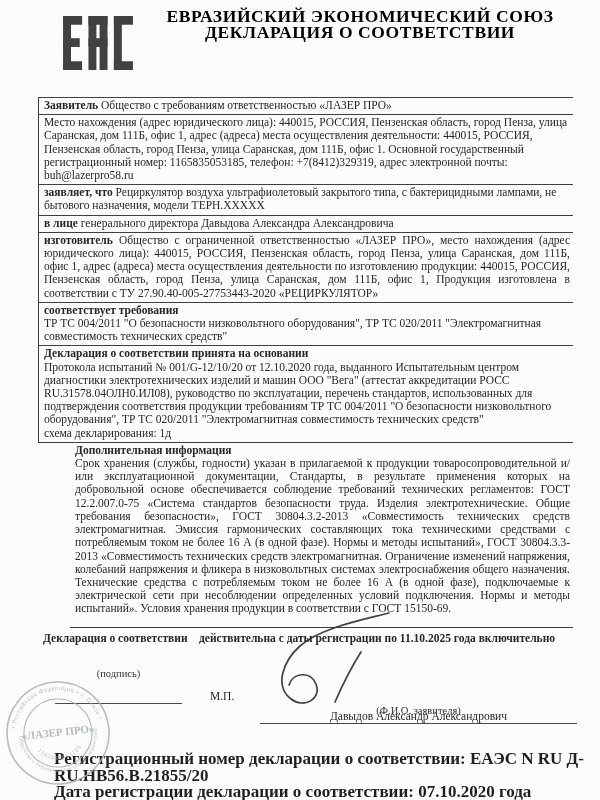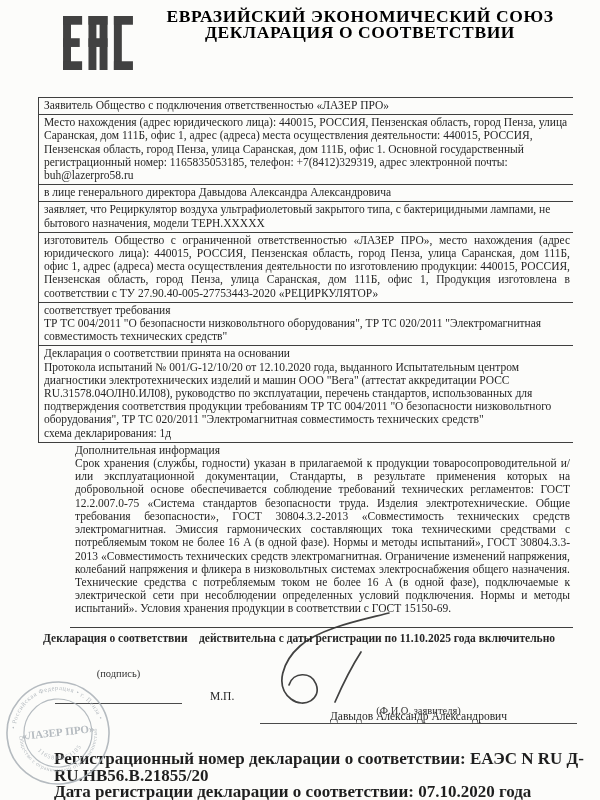--- a/index.html
+++ b/index.html
@@ -20,21 +20,21 @@
     letter-spacing:.6px;color:#000000;
   }
   
   .decl-table{
     position:absolute;left:38px;top:97px;width:535px;
     border-top:1px solid #3f3f3f;
     font-size:11.5px;line-height:13.2px;
   }
   .row{border-bottom:1px solid #3f3f3f;padding:1px 3px 2px 5px;}
   .row.lb{border-left:1px solid #3f3f3f;}
-  .row .b{font-weight:normal;}
+  .row .b{font-weight:bold;}
   .jst{text-align:justify;}
   .row-validity{border-bottom:none;padding-top:4px;font-weight:bold;text-align:justify;}
   .row-additional{padding-bottom:11px;margin-left:32px;}
   
   .sig-line-left{position:absolute;left:55px;top:689px;width:127px;height:14px;border-bottom:1px solid #4a4a4a;}
   .sig-caption-left{position:absolute;left:55px;top:668px;width:127px;text-align:center;font-size:10.5px;color:#333;}
   .mp-label{position:absolute;left:210px;top:690px;font-size:11.5px;}
   .sig-name{position:absolute;left:260px;top:689px;width:317px;height:14px;line-height:14px;
             border-bottom:1px solid #4a4a4a;text-align:center;font-size:11.5px;margin-top:20px;}
   .sig-caption-right{position:absolute;left:260px;top:705px;width:317px;text-align:center;font-size:10.5px;color:#333;}
@@ -68,35 +68,35 @@
 
   <div class="doc-title">
     <div>ЕВРАЗИЙСКИЙ ЭКОНОМИЧЕСКИЙ СОЮЗ</div>
     <div>ДЕКЛАРАЦИЯ О СООТВЕТСТВИИ</div>
   </div>
 
   <div class="decl-table">
 
     <div class="row lb">
       <span class="b">Заявитель</span>
-      <span>Общество с подключения ответственностью «ЛАЗЕР ПРО»</span>
+      <span>Общество с требованиям ответственностью «ЛАЗЕР ПРО»</span>
     </div>
 
     <div class="row lb">
       <span>Место нахождения (адрес юридического лица): 440015, РОССИЯ, Пензенская область, город Пенза, улица Саранская, дом 111Б, офис 1, адрес (адреса) места осуществления деятельности: 440015, РОССИЯ, Пензенская область, город Пенза, улица Саранская, дом 111Б, офис 1. Основной государственный регистрационный номер: 1165835053185, телефон: +7(8412)329319, адрес электронной почты: buh@lazerpro58.ru</span>
     </div>
 
     <div class="row lb">
-      <span class="b">в лице</span>
-      <span>генерального директора Давыдова Александра Александровича</span>
+      <span class="b">заявляет, что</span>
+      <span>Рециркулятор воздуха ультрафиолетовый закрытого типа, с бактерицидными лампами, не бытового назначения, модели ТЕРН.ХХХХХ</span>
     </div>
 
     <div class="row lb">
-      <span class="b">заявляет, что</span>
-      <span>Рециркулятор воздуха ультрафиолетовый закрытого типа, с бактерицидными лампами, не бытового назначения, модели ТЕРН.ХХХХХ</span>
+      <span class="b">в лице</span>
+      <span>генерального директора Давыдова Александра Александровича</span>
     </div>
 
     <div class="row lb">
       <div class="jst">
         <span class="b">изготовитель</span>
         <span>Общество с ограниченной ответственностью «ЛАЗЕР ПРО», место нахождения (адрес юридического лица): 440015, РОССИЯ, Пензенская область, город Пенза, улица Саранская, дом 111Б, офис 1, адрес (адреса) места осуществления деятельности по изготовлению продукции: 440015, РОССИЯ, Пензенская область, город Пенза, улица Саранская, дом 111Б, офис 1, Продукция изготовлена в соответствии с ТУ 27.90.40-005-27753443-2020 «РЕЦИРКУЛЯТОР»</span>
       </div>
     </div>
 
     <div class="row lb">

